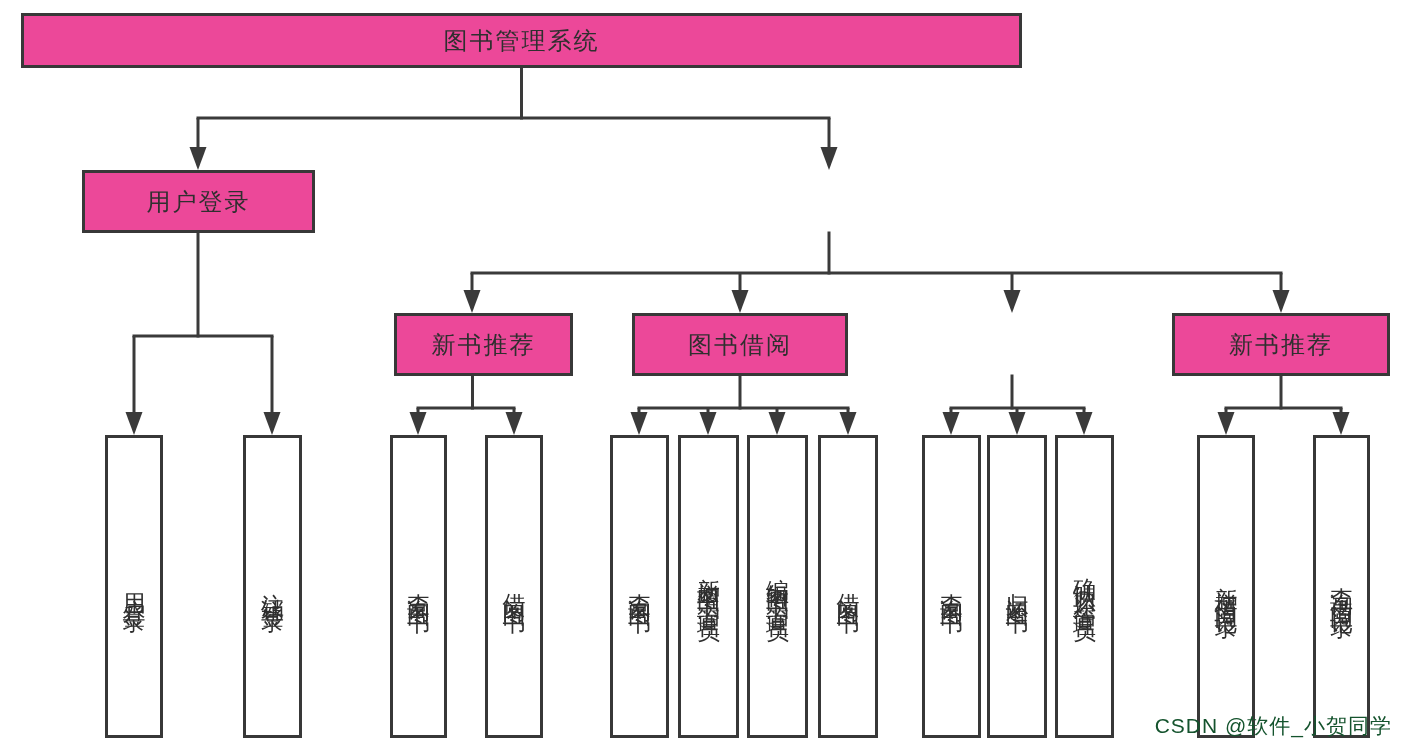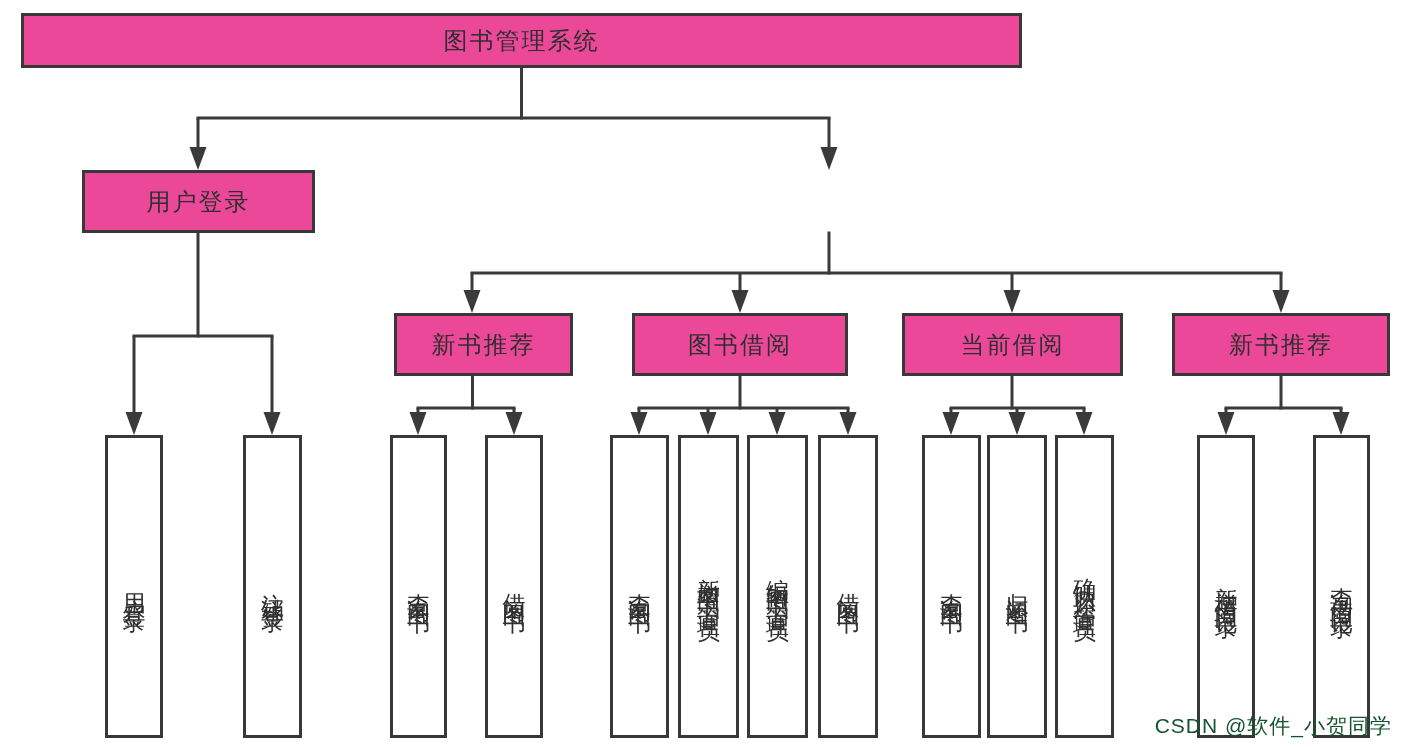--- a/index.html
+++ b/index.html
@@ -122,21 +122,20 @@
       <line x1="1341" y1="408" x2="1341" y2="421" stroke="#3a3a3a" stroke-width="3"></line>
       <polygon points="1332.5,412 1349.5,412 1341,435" fill="#3a3a3a"></polygon>
     </svg>
 
   <div class="node" style="left:21px; top:13px; width:1001px; height:55px;">图书管理系统</div>
 
   <div class="node" style="left:82px; top:170px; width:233px; height:63px;">用户登录</div>
 
   <div class="node" style="left:362px; top:313px; width:179px; height:63px;margin-left:32px;">新书推荐</div>
   <div class="node" style="left:632px; top:313px; width:216px; height:63px;">图书借阅</div>
-  <div class="node" style="left:902px; top:313px; width:221px; height:63px;">当前借阅</div>
   <div class="node" style="left:1172px; top:313px; width:218px; height:63px;">新书推荐</div>
 
   <div class="vnode" style="left:105px; width:58px;">
     <span>用户登录</span>
   </div>
   <div class="vnode" style="left:243px; width:59px;">
     <span>注销登录</span>
   </div>
 
   <div class="vnode" style="left:390px; width:57px;">

